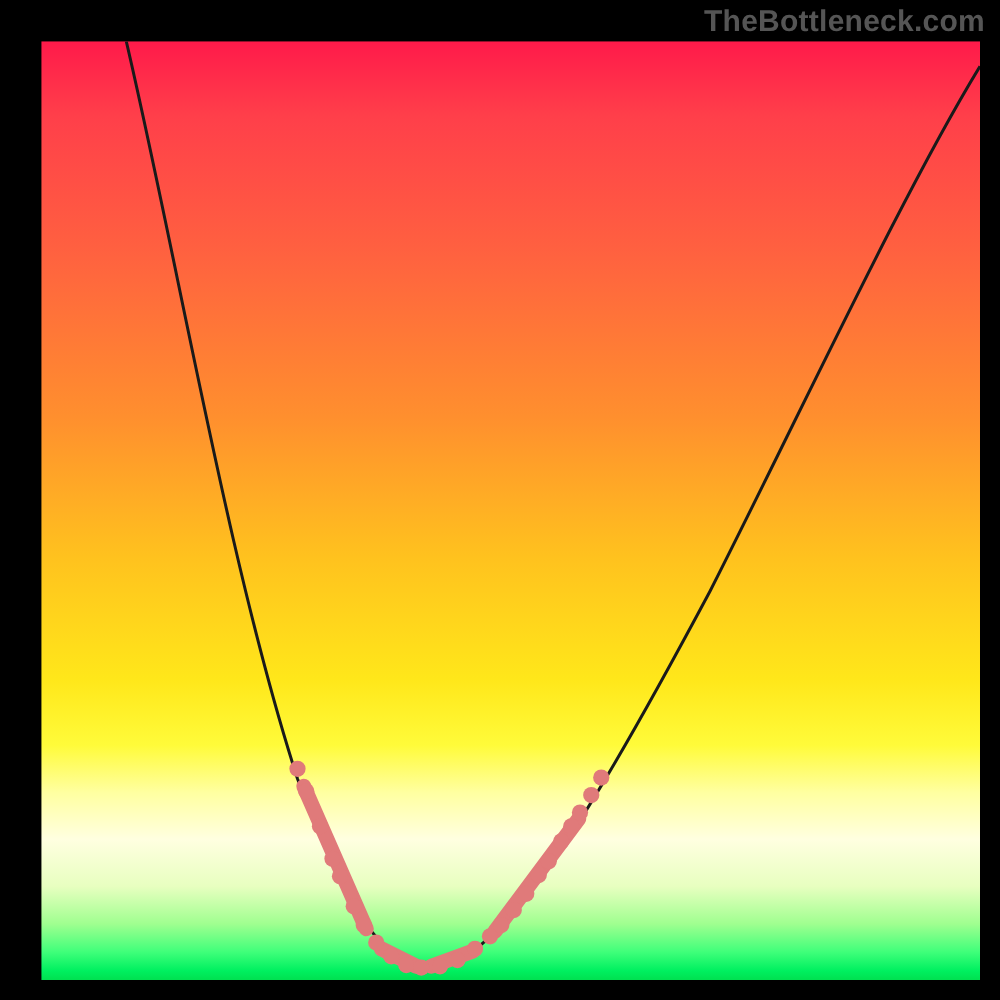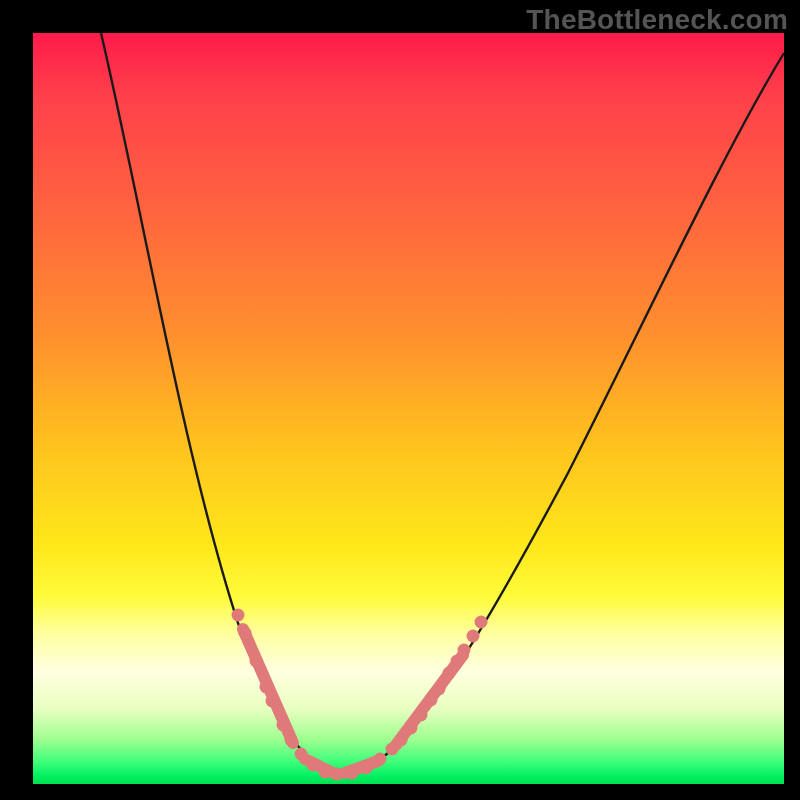--- a/index.html
+++ b/index.html
@@ -46,21 +46,21 @@
       #40ff7a 97%,
       #00f060 99%,
       #00e050 100%
     );
   }
   .watermark {
     position: absolute;
     top: 4px;
     right: 12px;
     color: #555;
-    font-size: 28px;
+    font-size: 24px;
     font-weight: 600;
     letter-spacing: 0.2px;
     pointer-events: none;
     z-index: 5;
   }
   svg.curve {
     position: absolute;
     left: 0; top: 0;
     width: 100%;
     height: 100%;

